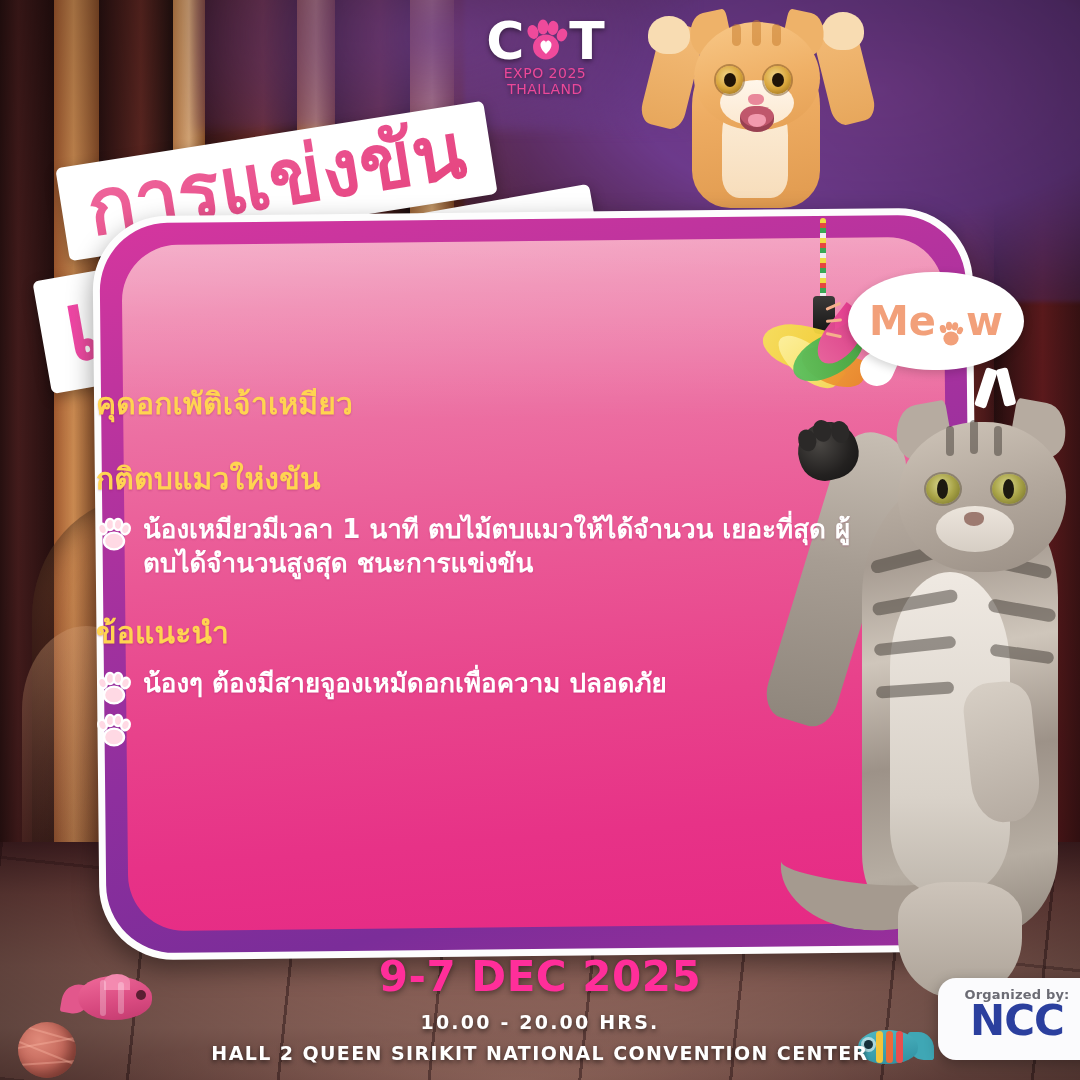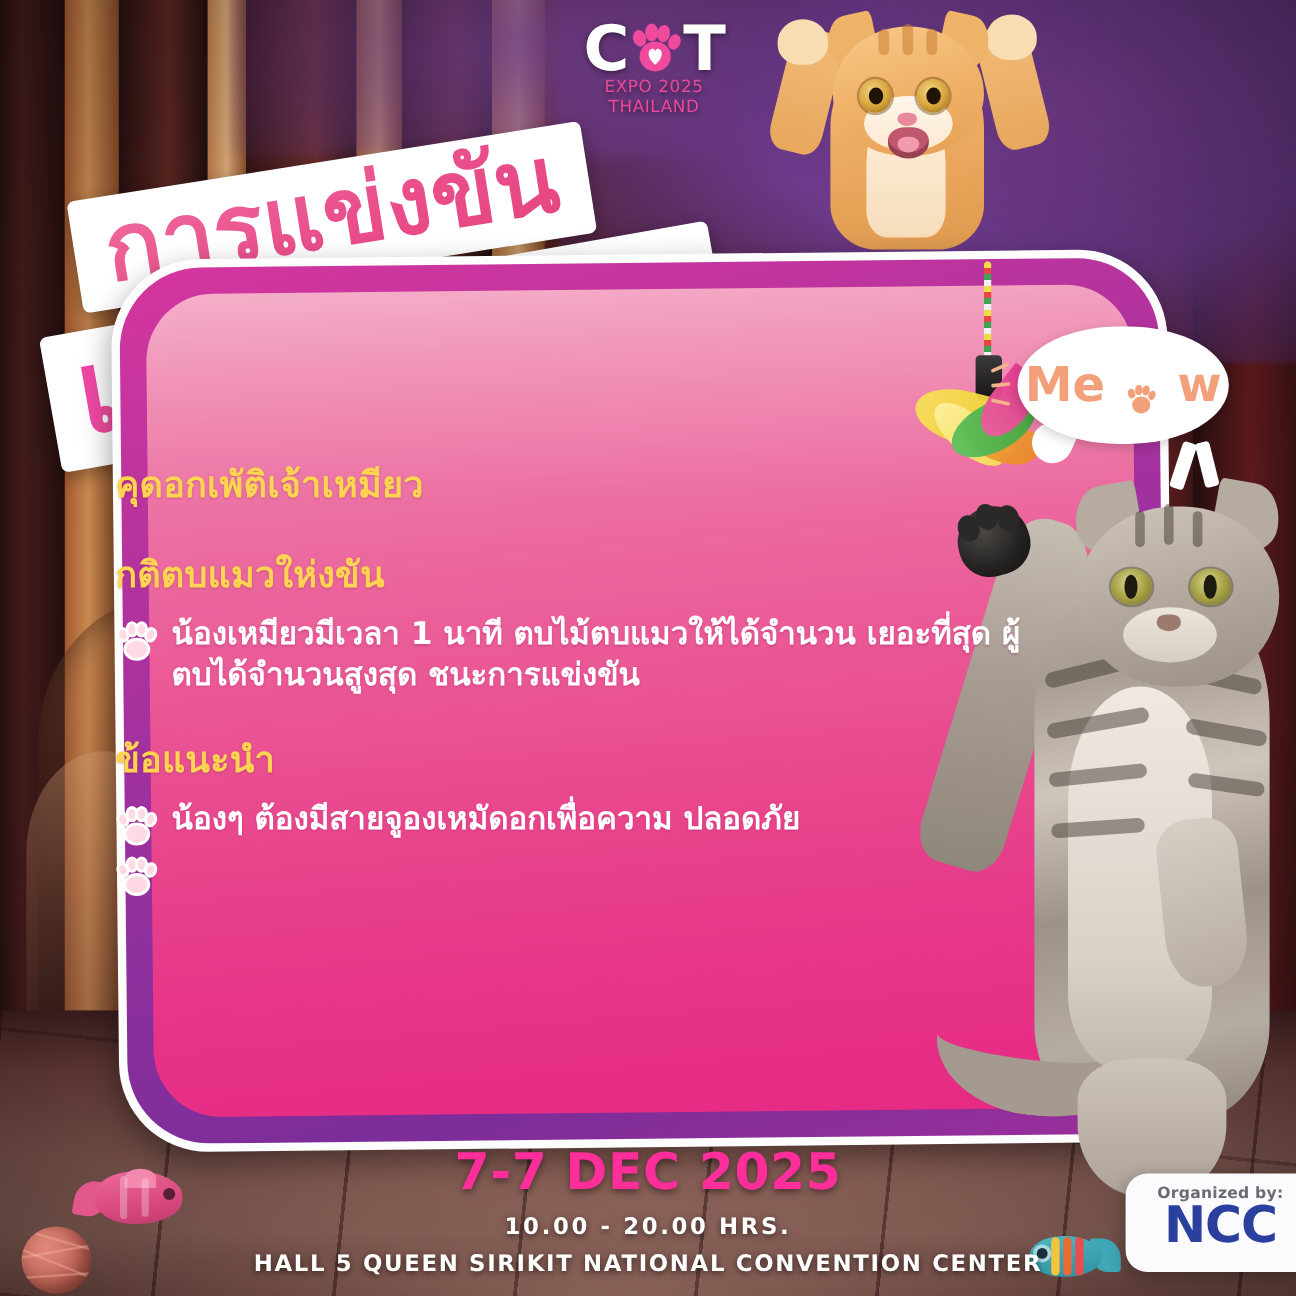--- a/index.html
+++ b/index.html
@@ -174,21 +174,21 @@
     border-radius:50% / 52%;
     box-shadow:0 3px 10px rgba(0,0,0,.18);
   }
   .meow-tail {
     position:absolute; left:12px; bottom:-16px; width:34px; height:34px; background:#fff;
     border-radius:50% 4px 50% 50%;
     transform:rotate(24deg);
   }
   .meow-text {
     position:absolute; inset:0; display:flex; align-items:center; justify-content:center;
-    gap:16px; font-weight:800; font-size:40px; color:#f2a07a; letter-spacing:0px;
+    gap:1px; font-weight:800; font-size:40px; color:#f2a07a; letter-spacing:0px;
   }
   .meow-paw { width:26px; height:26px; position:relative; display:inline-block; margin:4px 1px 0; }
   .meow-rays { position:absolute; left:-22px; top:34px; width:40px; height:44px; }
   .meow-rays i {
     position:absolute; width:16px; height:3px; background:#f5b08c; border-radius:2px;
     transform-origin:left center;
   }
 
   
   .footer { position:absolute; left:0; right:0; top:952px; text-align:center; }
@@ -617,23 +617,23 @@
               <ellipse cx="29.5" cy="12" rx="4.2" ry="5.3" transform="rotate(18 29.5 12)"></ellipse>
             </g>
           </svg>
         </span>
       </div>
     </div>
 
   </div>
 
   <div class="footer">
-    <div class="date">7-7 DEC 2025</div>
+    <div class="date">9-7 DEC 2025</div>
     <div class="hours">10.00 - 20.00 HRS.</div>
-    <div class="venue">HALL 5  QUEEN SIRIKIT NATIONAL CONVENTION CENTER</div>
+    <div class="venue">HALL 2  QUEEN SIRIKIT NATIONAL CONVENTION CENTER</div>
   </div>
 
   <div class="ncc">
     <div class="ncc-top">Organized by:</div>
     <div class="ncc-main">NCC</div>
   </div>
 
 </div>
 
 </body></html>

